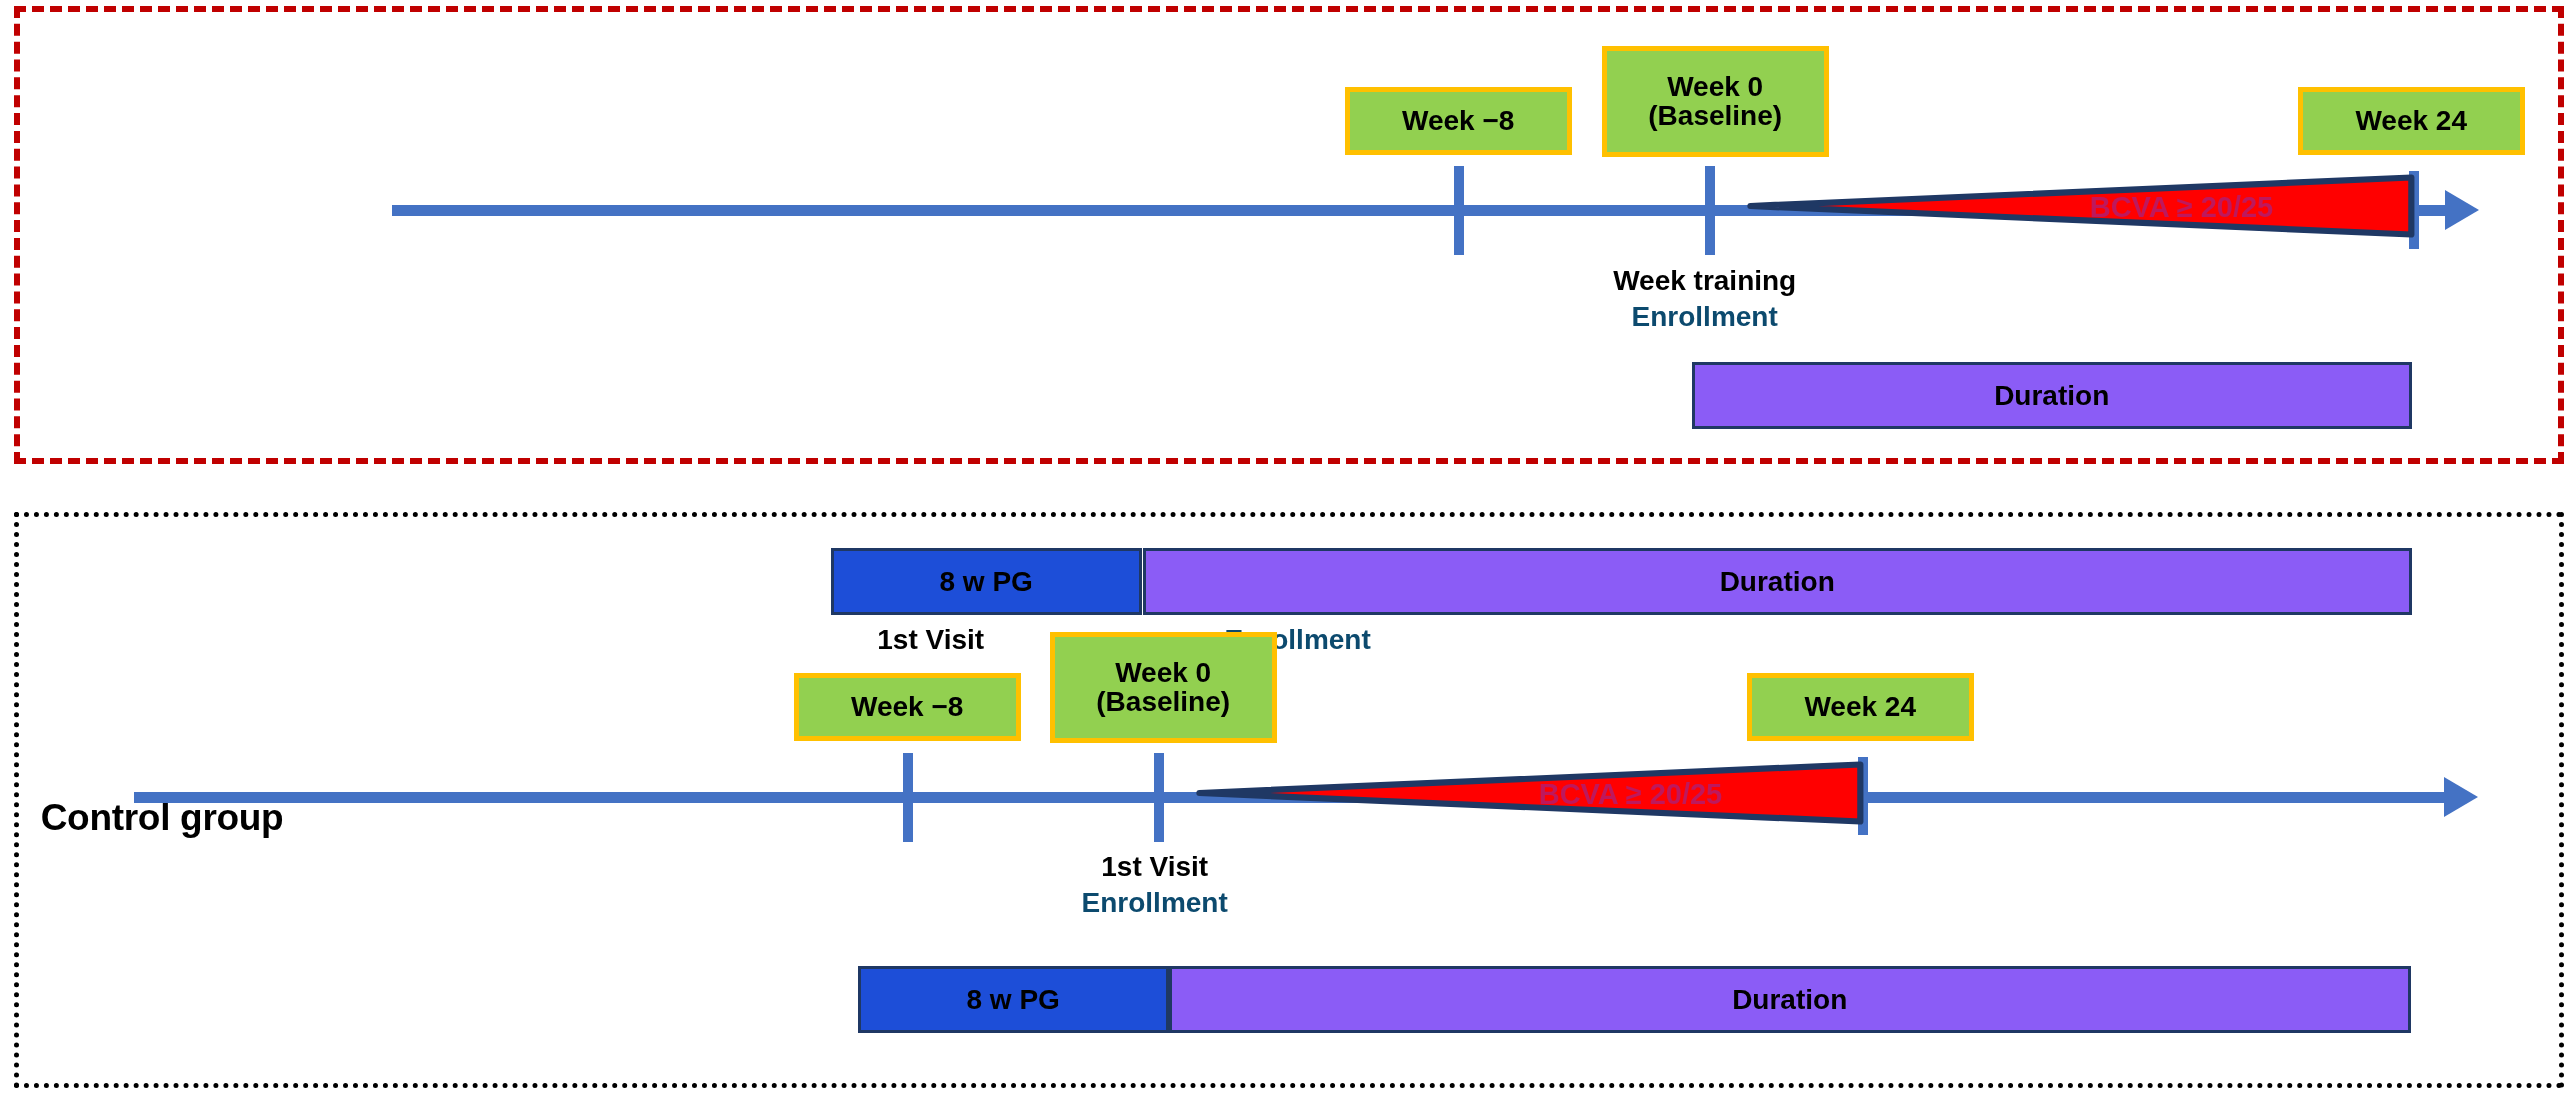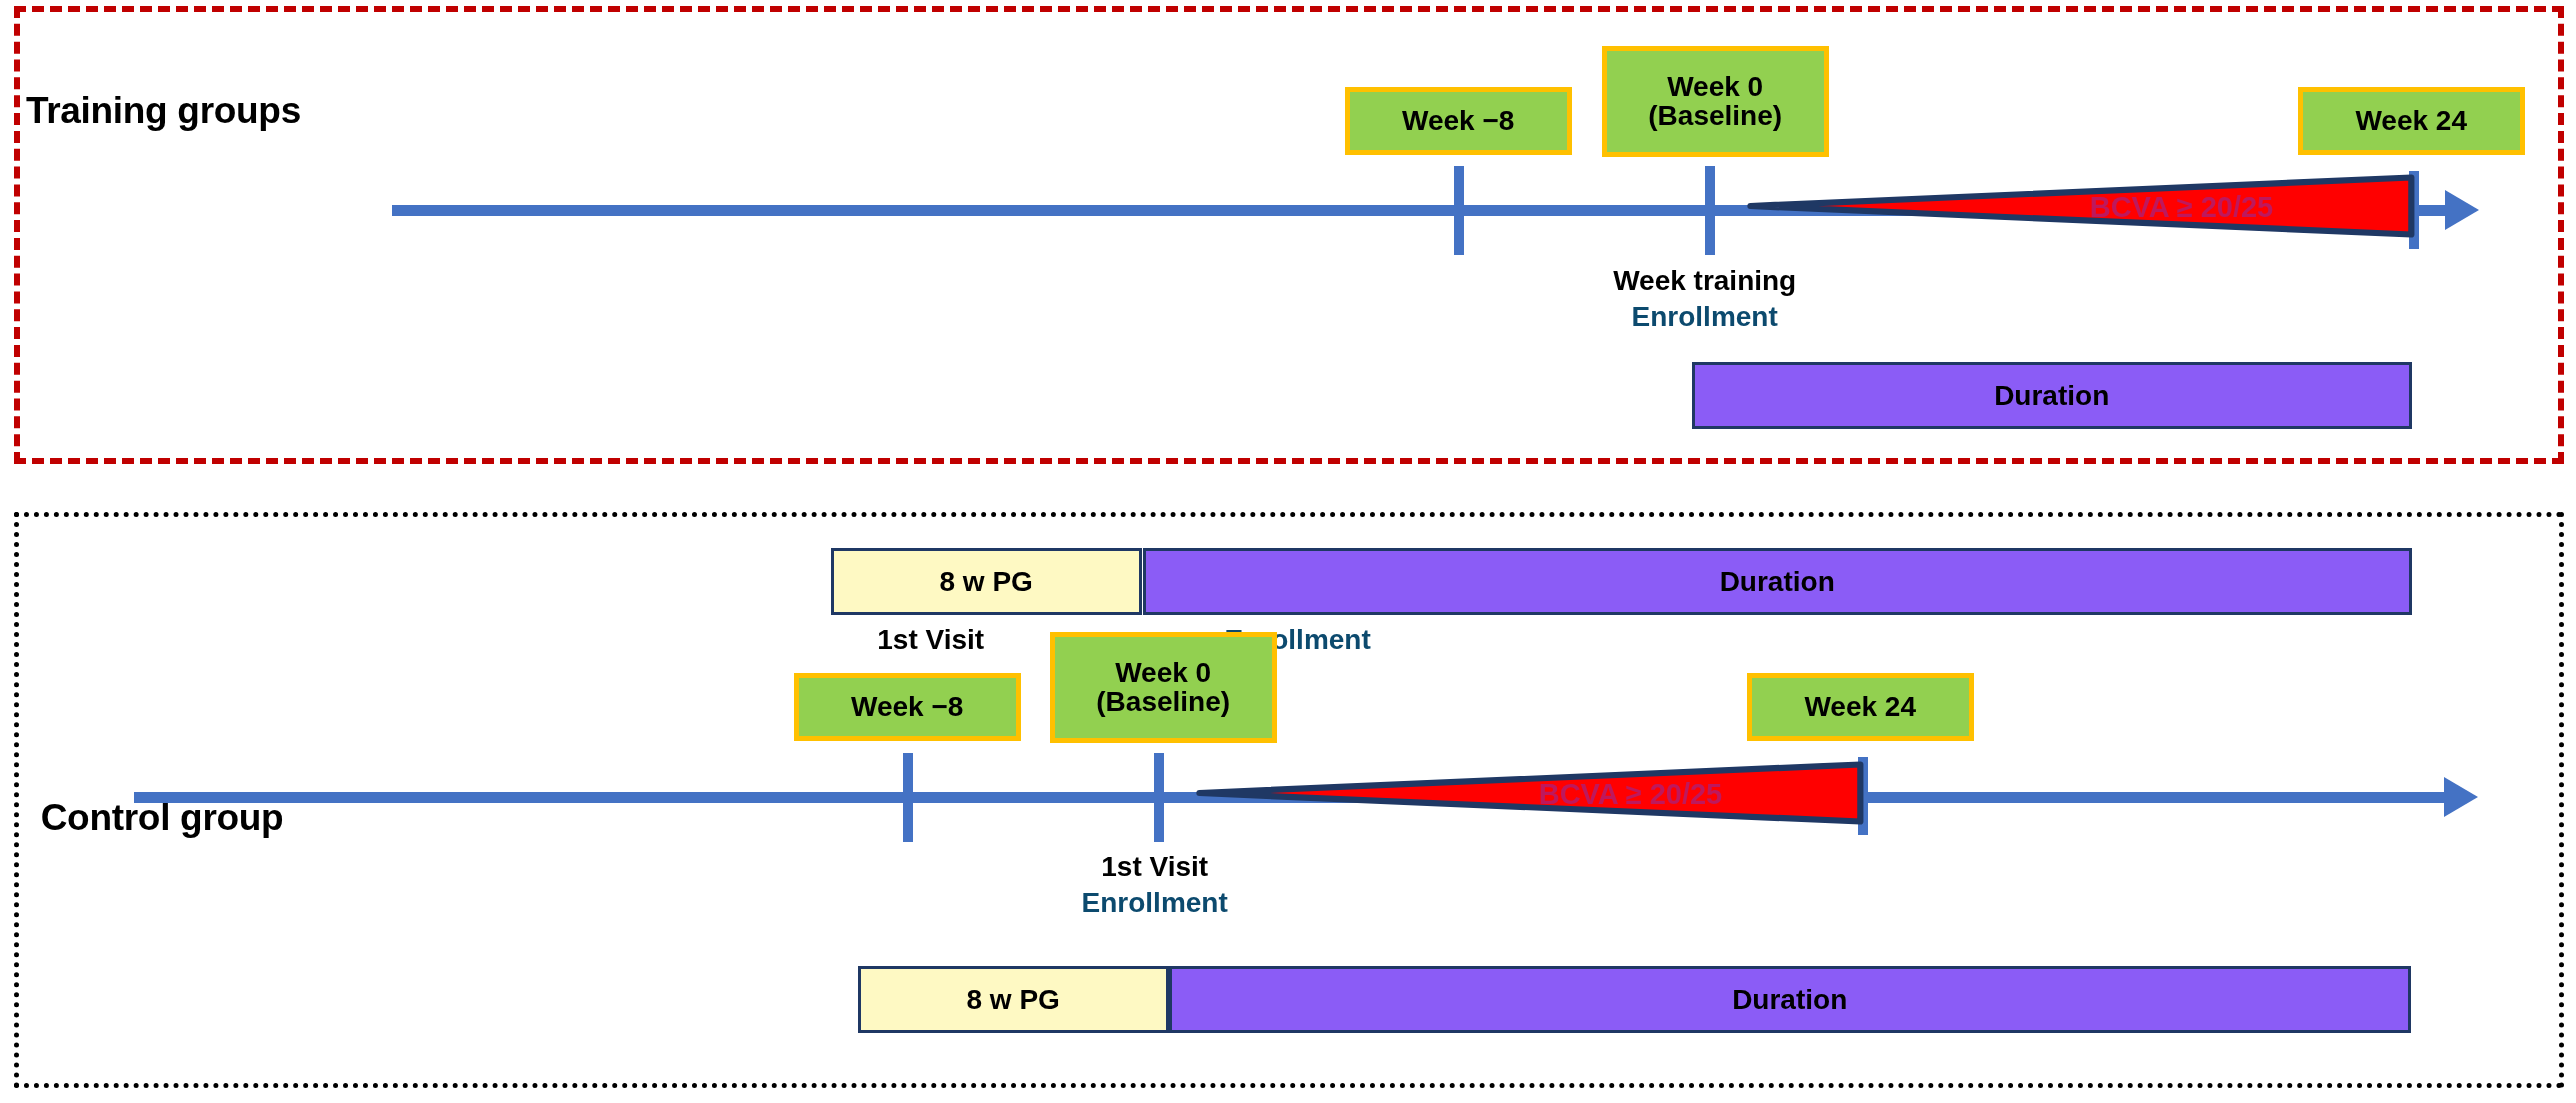--- a/index.html
+++ b/index.html
@@ -49,37 +49,36 @@
 
   
   .bar{
     position:absolute;box-sizing:border-box;
     border:3.7px solid #1F3864;
     color:#000;font-weight:bold;font-size:28px;
     display:flex;align-items:center;justify-content:center;
     white-space:nowrap;
   }
   .bar.yellow{background:#FFFF00;}
-  .bar.cream{background:#fef9c3;}
+  .bar.cream{background:#1d4ed8;}
   .bar.orange{background:#8b5cf6;}
 
   
   .wedge{position:absolute;}
   .wedge svg{display:block;overflow:visible;}
   .wedge-label{
     position:absolute;font-weight:bold;font-size:29px;
     color:#be185d;white-space:nowrap;
   }
 </style>
 </head>
 <body>
 
 <div class="panel" id="panel-training">
 
-  <div class="group-label" style="left:6.2px;top:78px;">Training groups</div>
 
   <div class="axis" style="left:372px;top:193px;width:2054px;"></div>
   <div class="arrowhead" style="left:2425px;top:178px;"></div>
 
   <div class="tick" style="left:1434px;top:154px;height:89px;"></div>
   <div class="tick" style="left:1685px;top:154px;height:89px;"></div>
   <div class="tick" style="left:2389px;top:159px;height:78px;"></div>
 
   <div class="weekbox" style="left:1325px;top:75px;width:227px;height:68px;">
     <span>Week −8</span>

